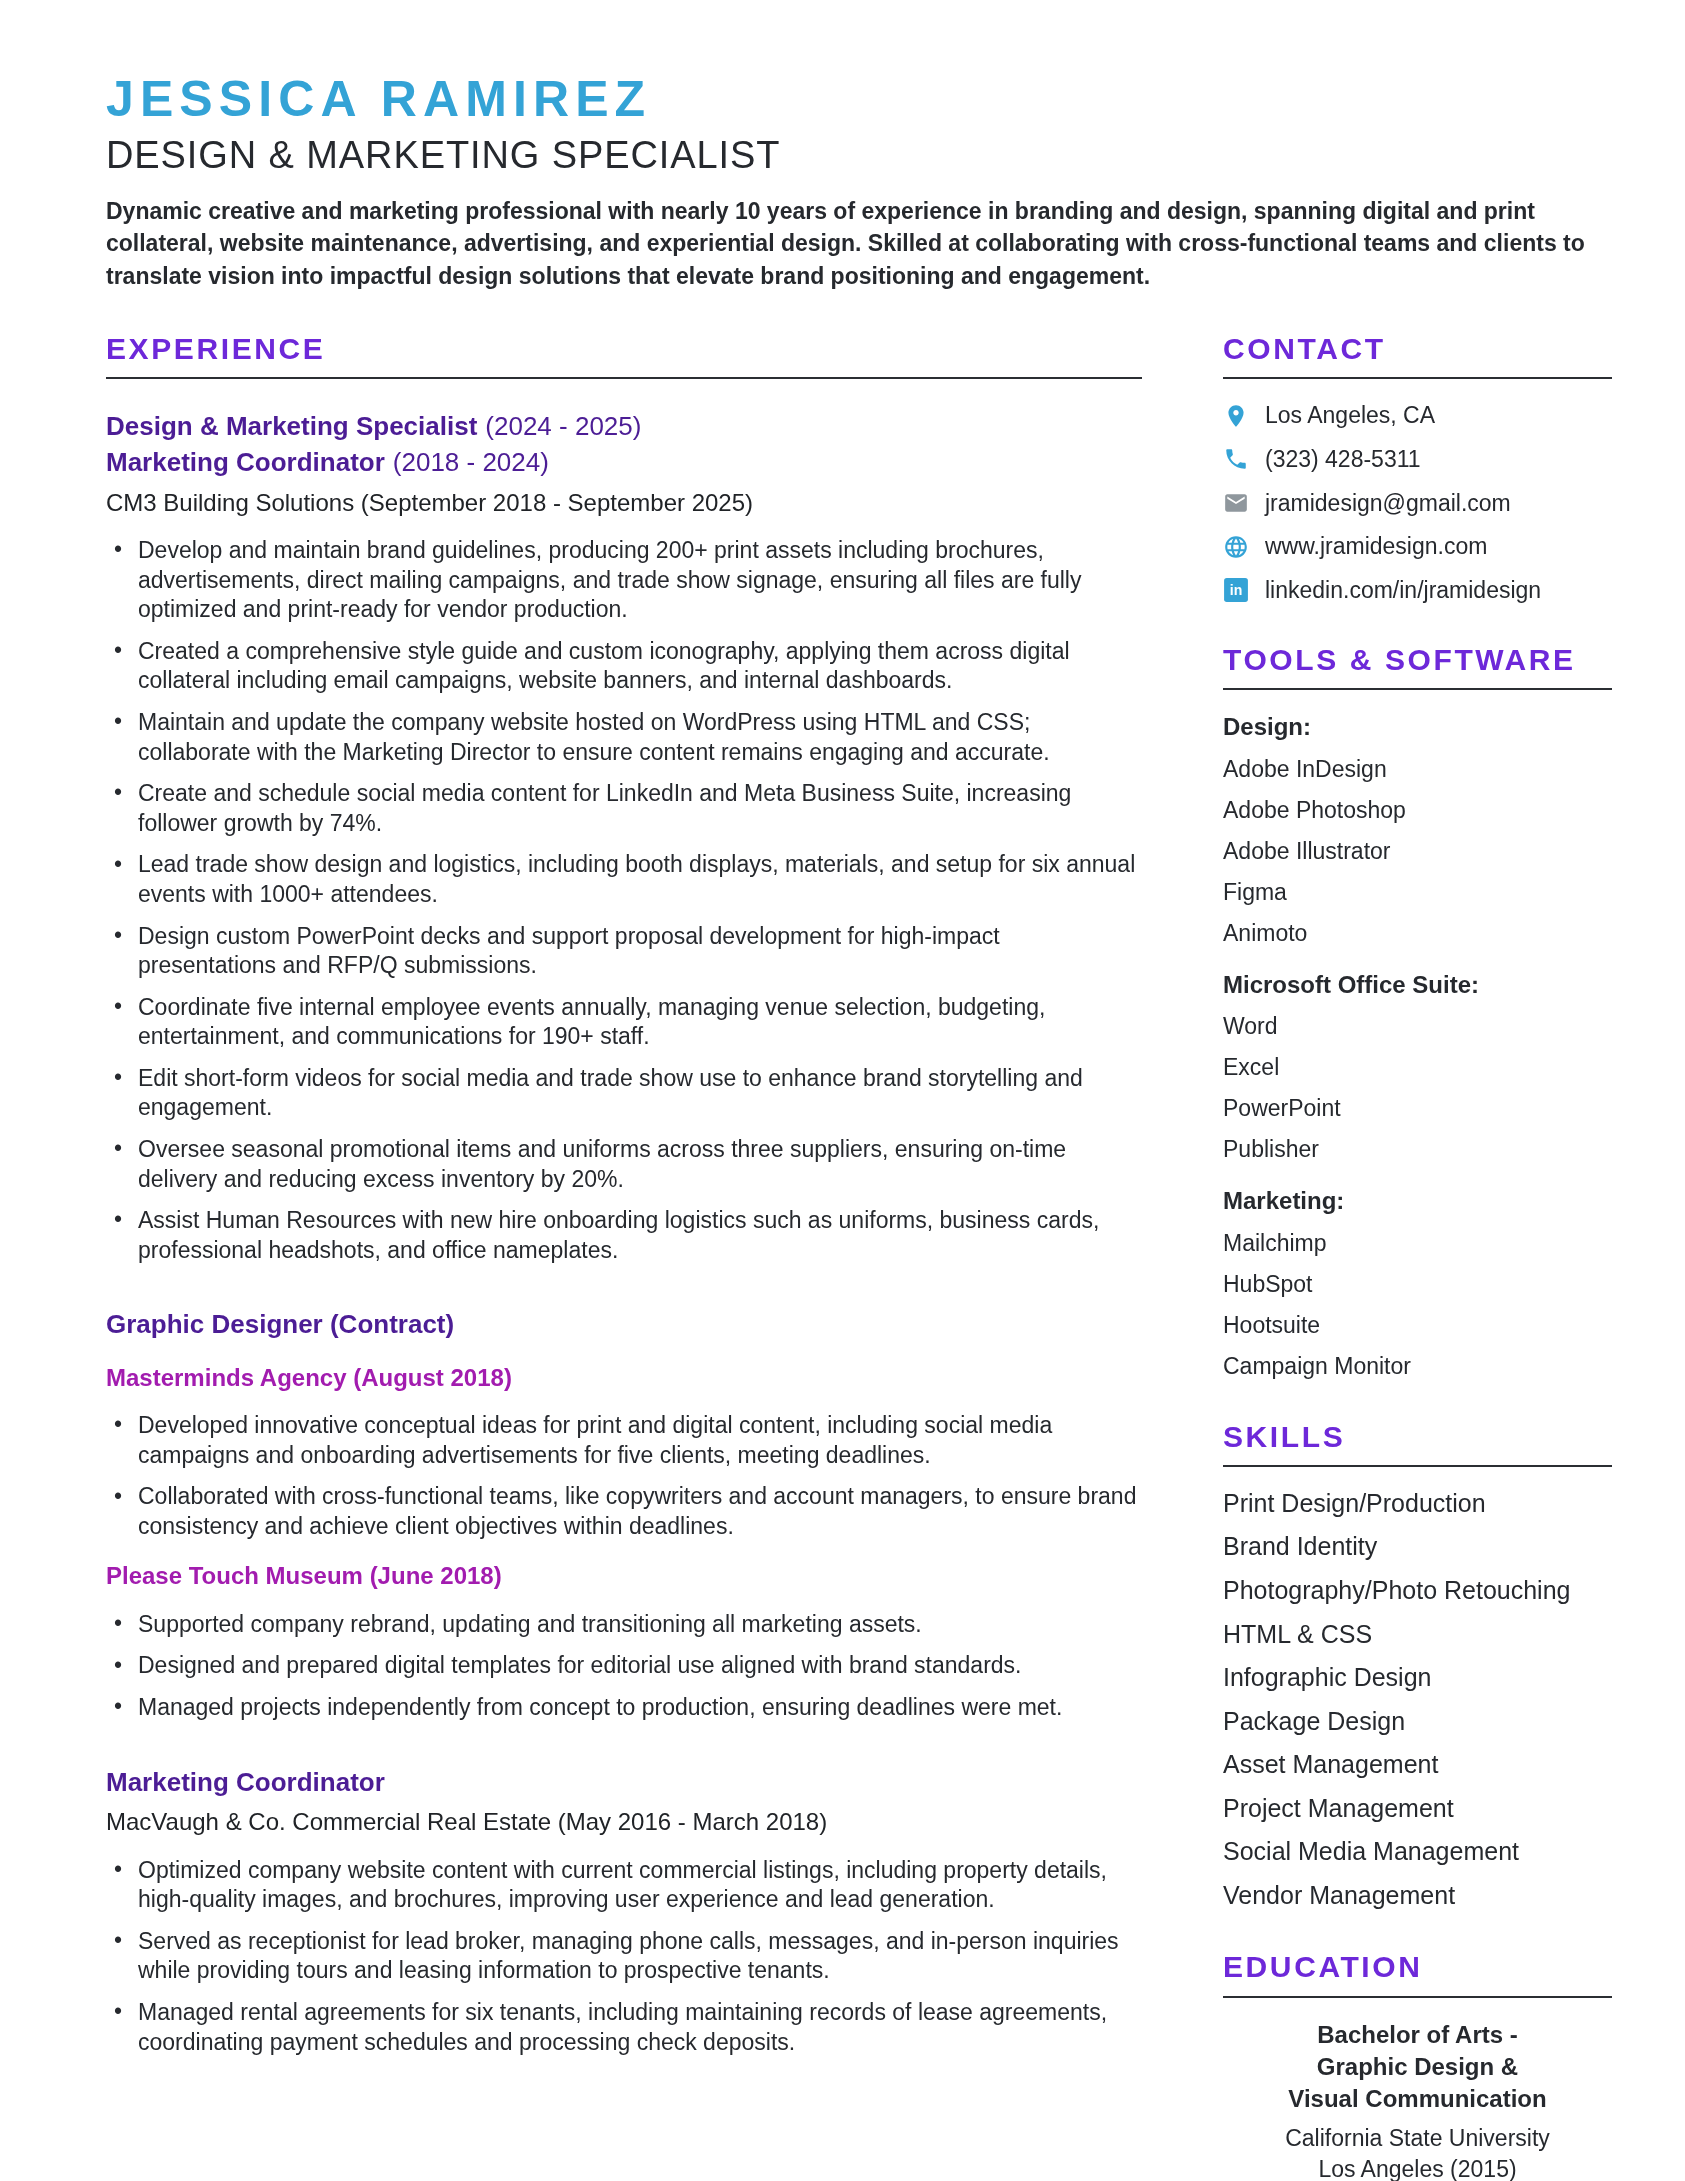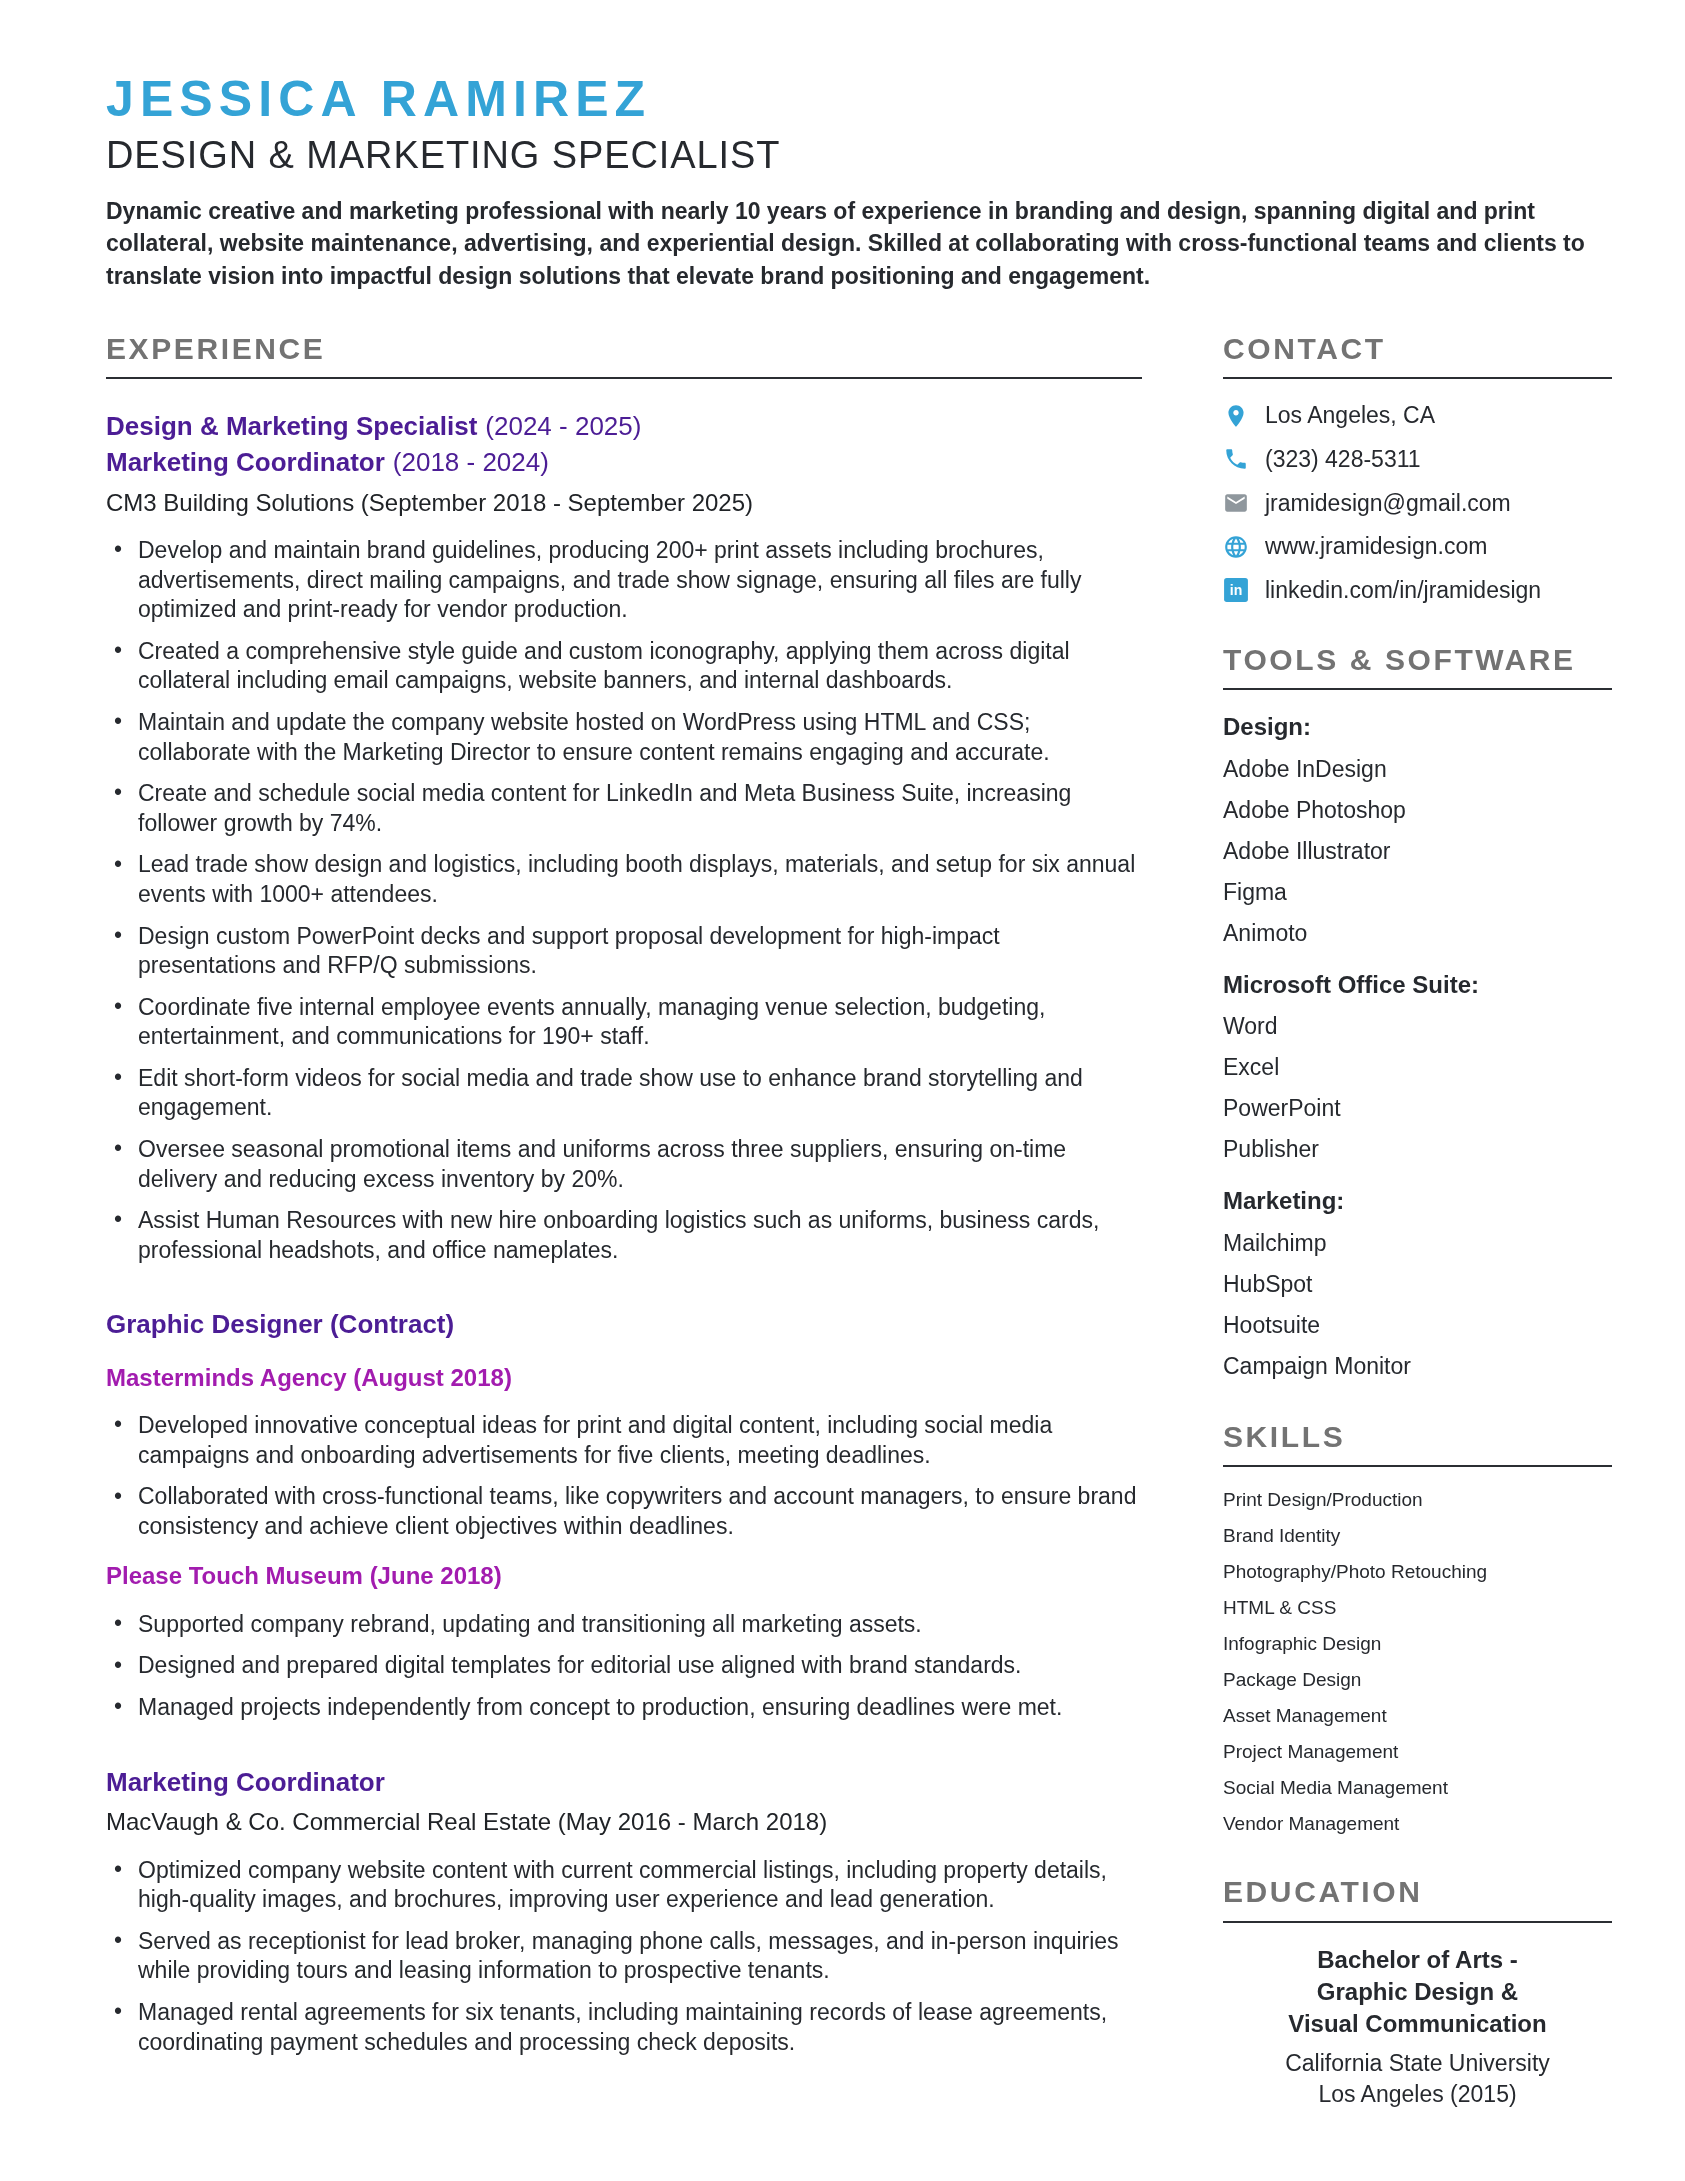--- a/index.html
+++ b/index.html
@@ -25,21 +25,21 @@
   }
 
   
   .columns { display:flex; margin-top:40px; align-items:flex-start; }
   .left-col { width:1036px; flex:none; }
   .right-col { width:389px; flex:none; margin-left:81px; }
 
   
   .section-head { border-bottom:2.6px solid #2b2e33; padding-bottom:11.4px; }
   .section-heading {
-    font-size:30px; font-weight:700; letter-spacing:2.6px; color:#737373;
+    font-size:30px; font-weight:700; letter-spacing:2.6px; color:#6d28d9;
   }
 
   
   .job1 { margin-top:30px; }
   .job { margin-top:42px; }
   .role-line { font-size:26px; line-height:1.38; color:#4c1d95; }
   .role-title { font-weight:700; }
   .role-dates { font-weight:400; margin-left:8px; }
   .company { font-size:24px; font-weight:500; margin-top:8px; color:#202327; }
   .employer { font-size:24px; font-weight:700; margin-top:21px; color:#a21caf; }
@@ -57,21 +57,21 @@
   .contact-list { margin-top:23px; }
   .contact-item { display:flex; align-items:center; margin-bottom:16.7px; font-size:23px; }
   .contact-item .icon { width:26px; height:26px; margin-right:16px; flex:none; }
   .contact-item .icon svg { width:26px; height:26px; display:block; }
 
   .tool-group { margin-top:21px; }
   .group-label { font-size:24px; font-weight:700; line-height:1.3; }
   .tool-item { font-size:23px; margin-top:12.3px; line-height:1.25; }
 
   .skills-list { margin-top:21px; }
-  .skill-item { font-size:19px; margin-top:12.3px; line-height:1.25; }
+  .skill-item { font-size:25px; margin-top:12.3px; line-height:1.25; }
   .skill-item:first-child { margin-top:0; }
 
   .education-body { margin-top:21px;text-align:center; }
   .degree-line { font-size:24px; font-weight:700; line-height:1.35; }
   .school-line { font-size:23px; line-height:1.35; }
   .school-block { margin-top:7px; }
 </style>
 </head>
 <body>
 

